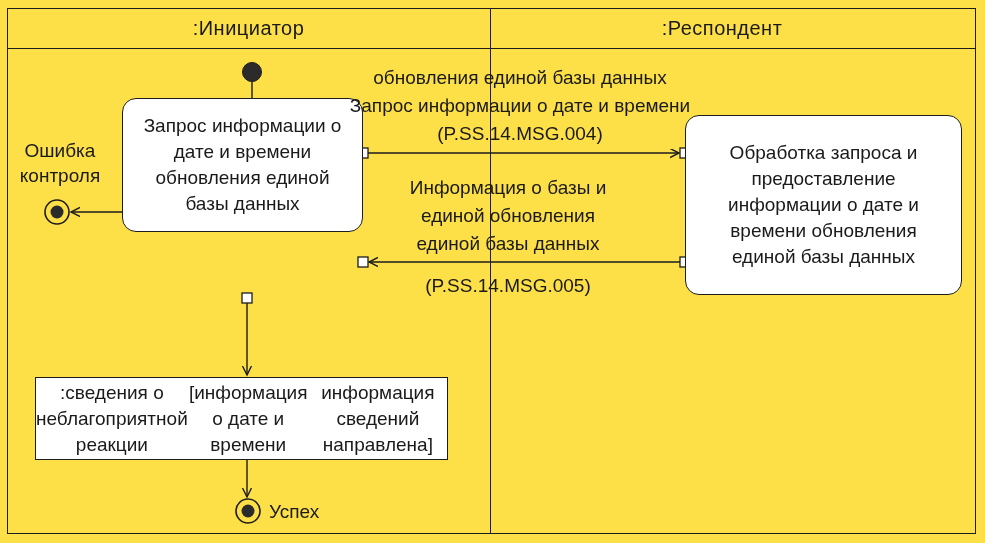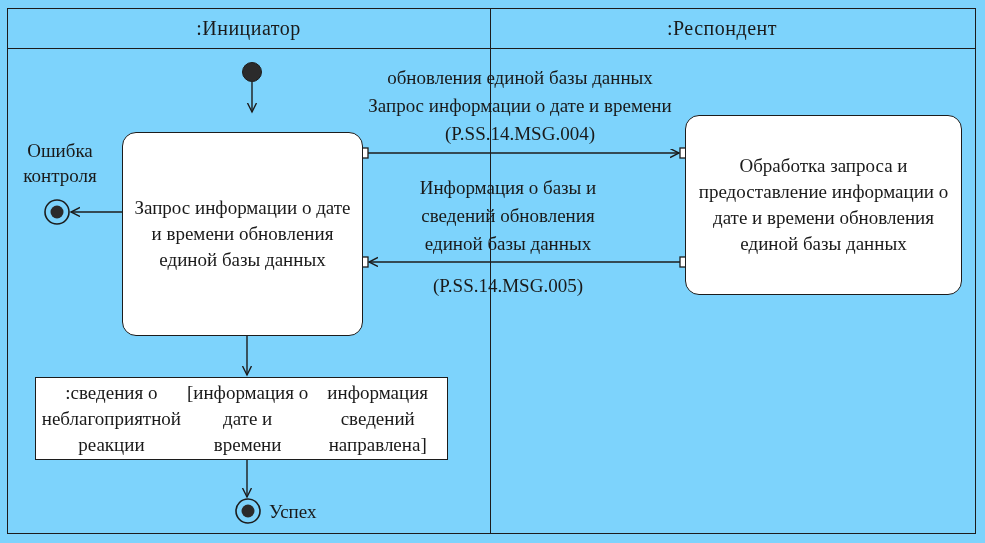--- a/index.html
+++ b/index.html
@@ -1,18 +1,18 @@
 <!DOCTYPE html>
 <html><head>
 <meta charset="utf-8">
 <style>
   html,body{margin:0;padding:0;background:#f2f2f0;}
   .stage{
-    position:relative;width:985px;height:543px;background:#7dd3fc;
-    font-family:Liberation Serif, serif;color:#1a1a1a;
+    position:relative;width:985px;height:543px;background:#fde047;
+    font-family:Liberation Sans, sans-serif;color:#1a1a1a;
     overflow:hidden;
   }
   .outer-border{
     position:absolute;left:7px;top:8px;width:969px;height:526px;
     border:1.6px solid #1c1c1c;box-sizing:border-box;
   }
   .header-sep{
     position:absolute;left:7px;top:48px;width:969px;height:0;
     border-top:1.4px solid #1c1c1c;
   }
@@ -25,21 +25,21 @@
     font-size:20px;letter-spacing:.5px;
   }
   .lane-title.l1{left:7px;width:483px;}
   .lane-title.l2{left:518px;width:408px;}
   .action-box{
     position:absolute;border:1.5px solid #1c1c1c;border-radius:14px;
     display:flex;align-items:center;justify-content:center;text-align:center;
     font-size:19px;line-height:26px;box-sizing:border-box;background:#fff;
     padding:6px 10px;
   }
-  .action-left{left:122px;top:132px;width:241px;height:204px;}
+  .action-left{left:122px;top:98px;width:241px;height:134px;}
   .action-right{left:685px;top:115px;width:277px;height:180px;}
   .object-box{
     position:absolute;left:35px;top:377px;width:413px;height:83px;
     border:1.5px solid #1c1c1c;box-sizing:border-box;background:#fff;
     display:flex;flex-direction:row;align-items:center;justify-content:center;
     font-size:19px;line-height:26px;text-align:center;
   }
   .msg-label{position:absolute;text-align:center;font-size:19px;line-height:28px;}
   .msg-request{left:330px;top:64px;width:380px;}
   .msg-response{left:383px;top:174px;width:250px;}
@@ -113,21 +113,21 @@
   </div>
 
   <div class="msg-label msg-request">
     <div>обновления единой базы данных</div>
     <div>Запрос информации о дате и времени</div>
     <div>(P.SS.14.MSG.004)</div>
   </div>
 
   <div class="msg-label msg-response">
     <div>Информация о базы и</div>
-    <div>сведений обновления</div>
+    <div>единой обновления</div>
     <div>единой базы данных</div>
     <div class="code">(P.SS.14.MSG.005)</div>
   </div>
 
   <div class="side-label err-label">Ошибка контроля</div>
   <div class="side-label ok-label">Успех</div>
 
 </div>
 
 </body></html>

